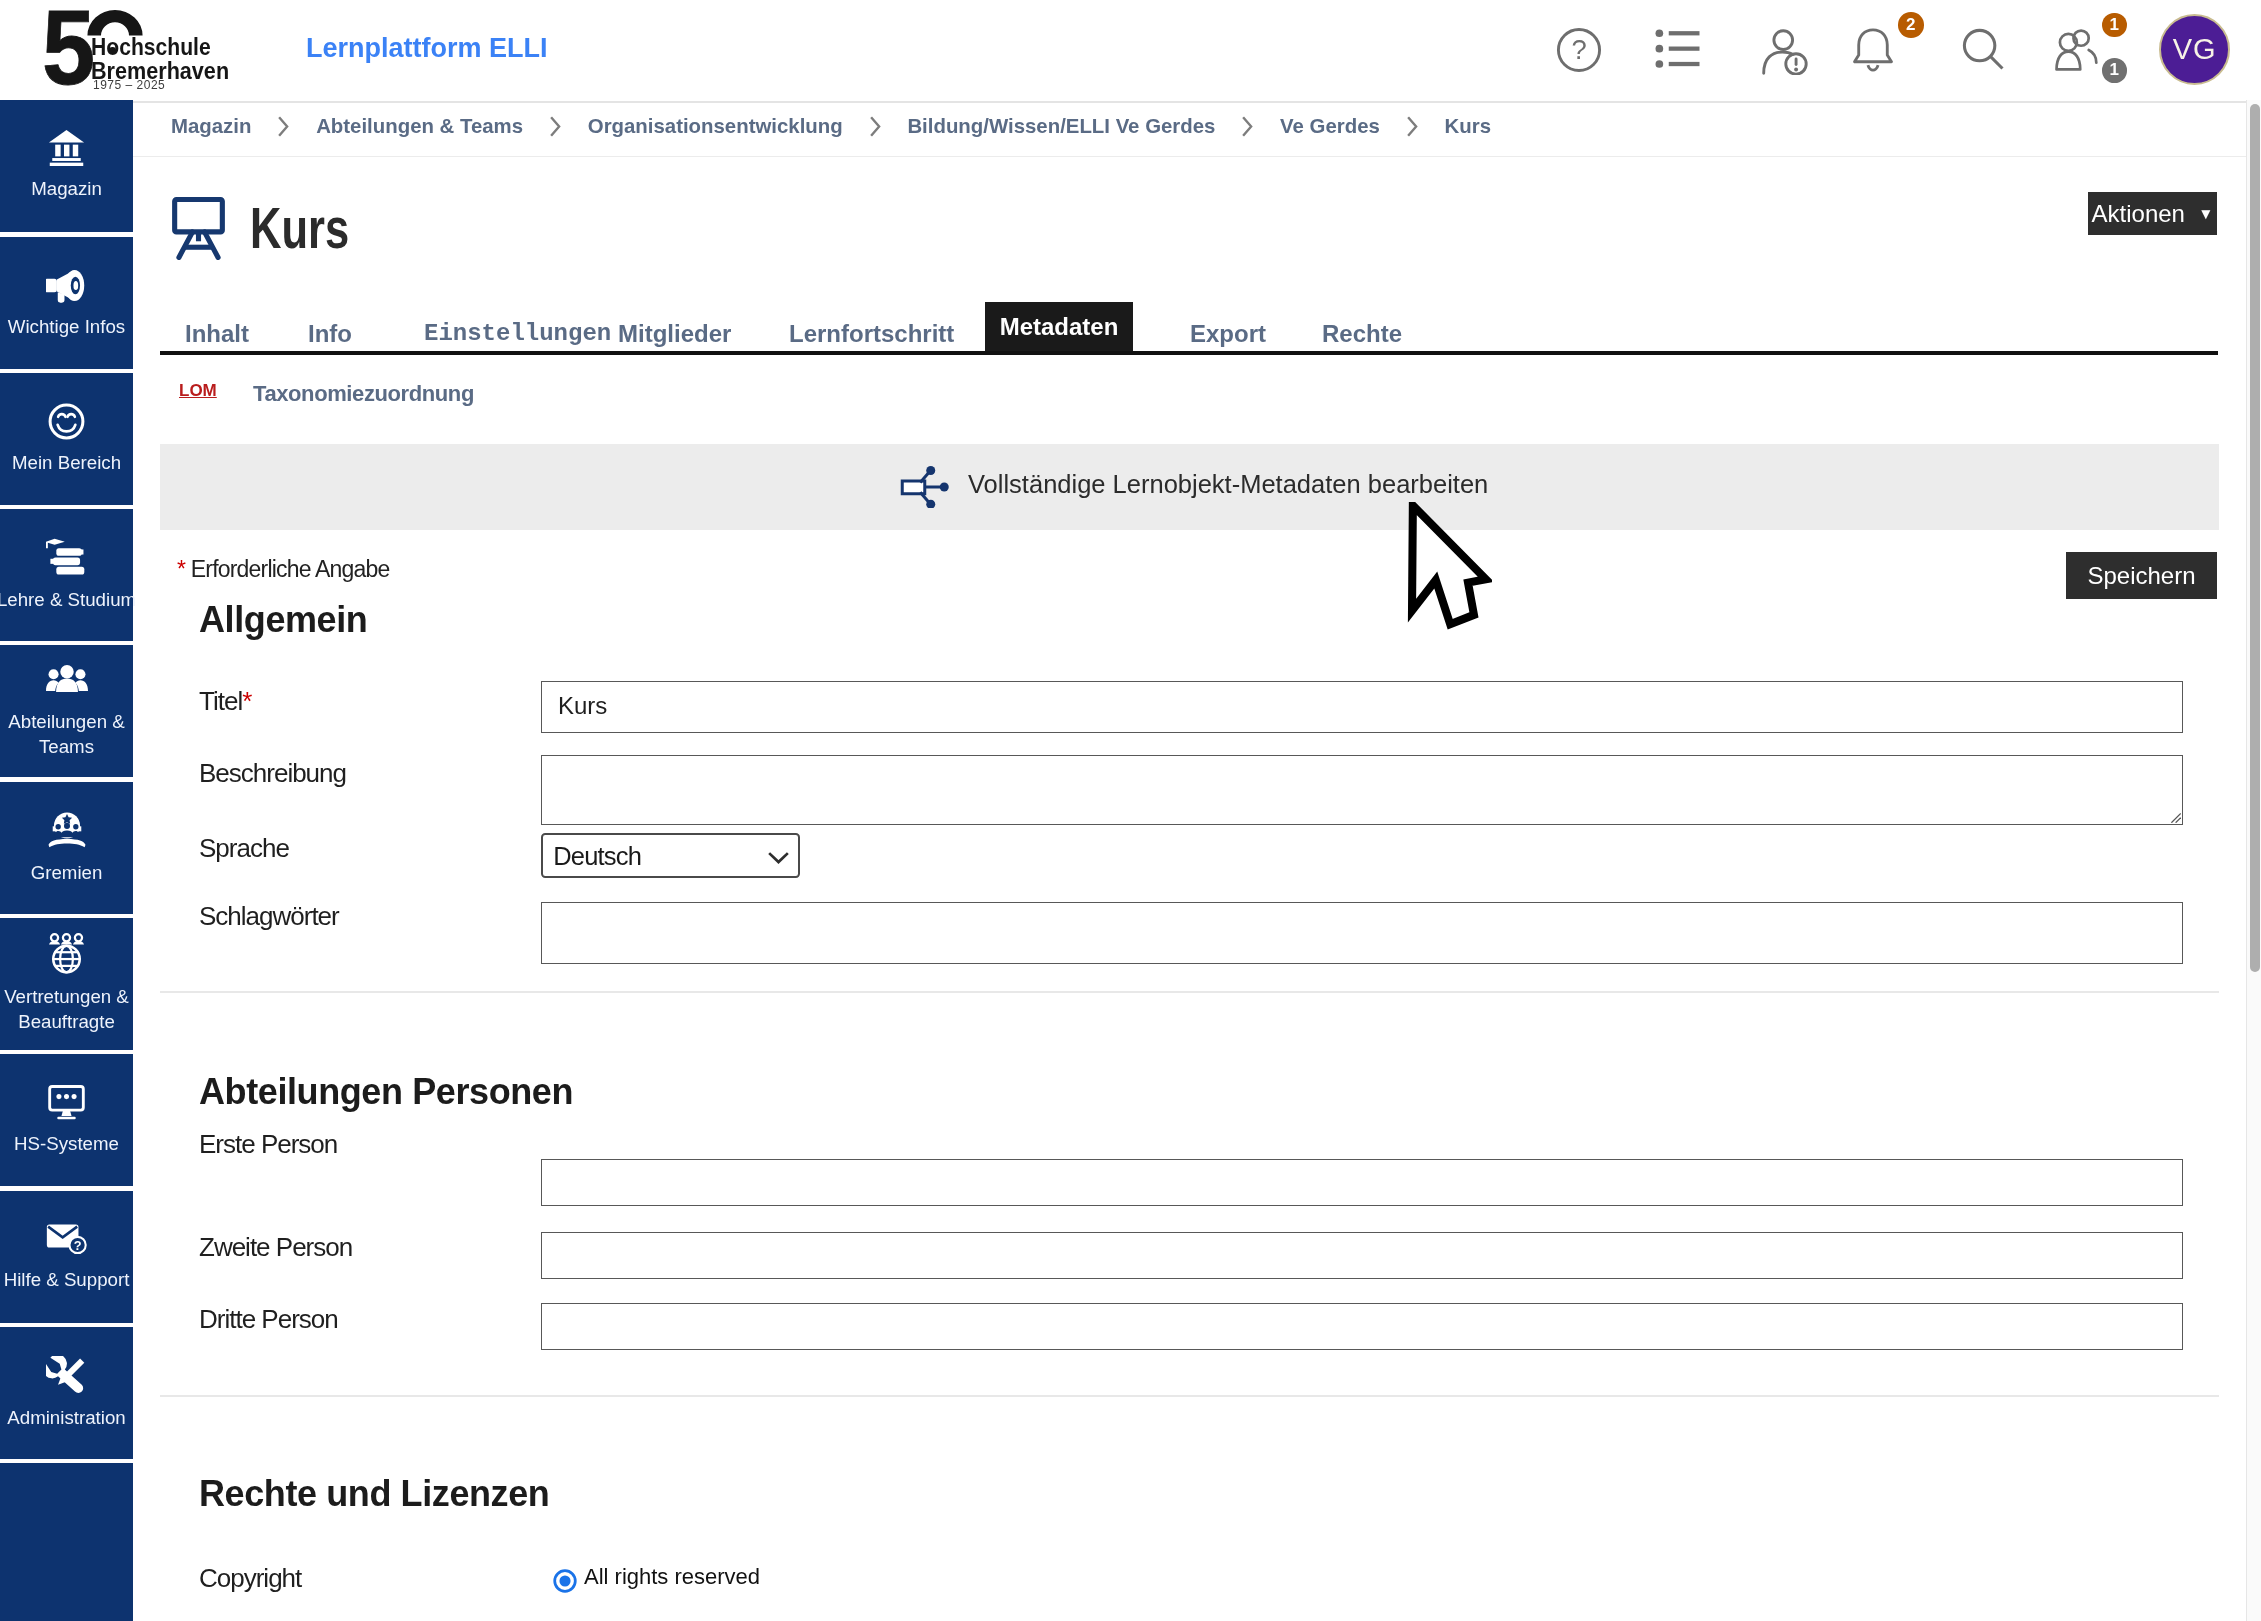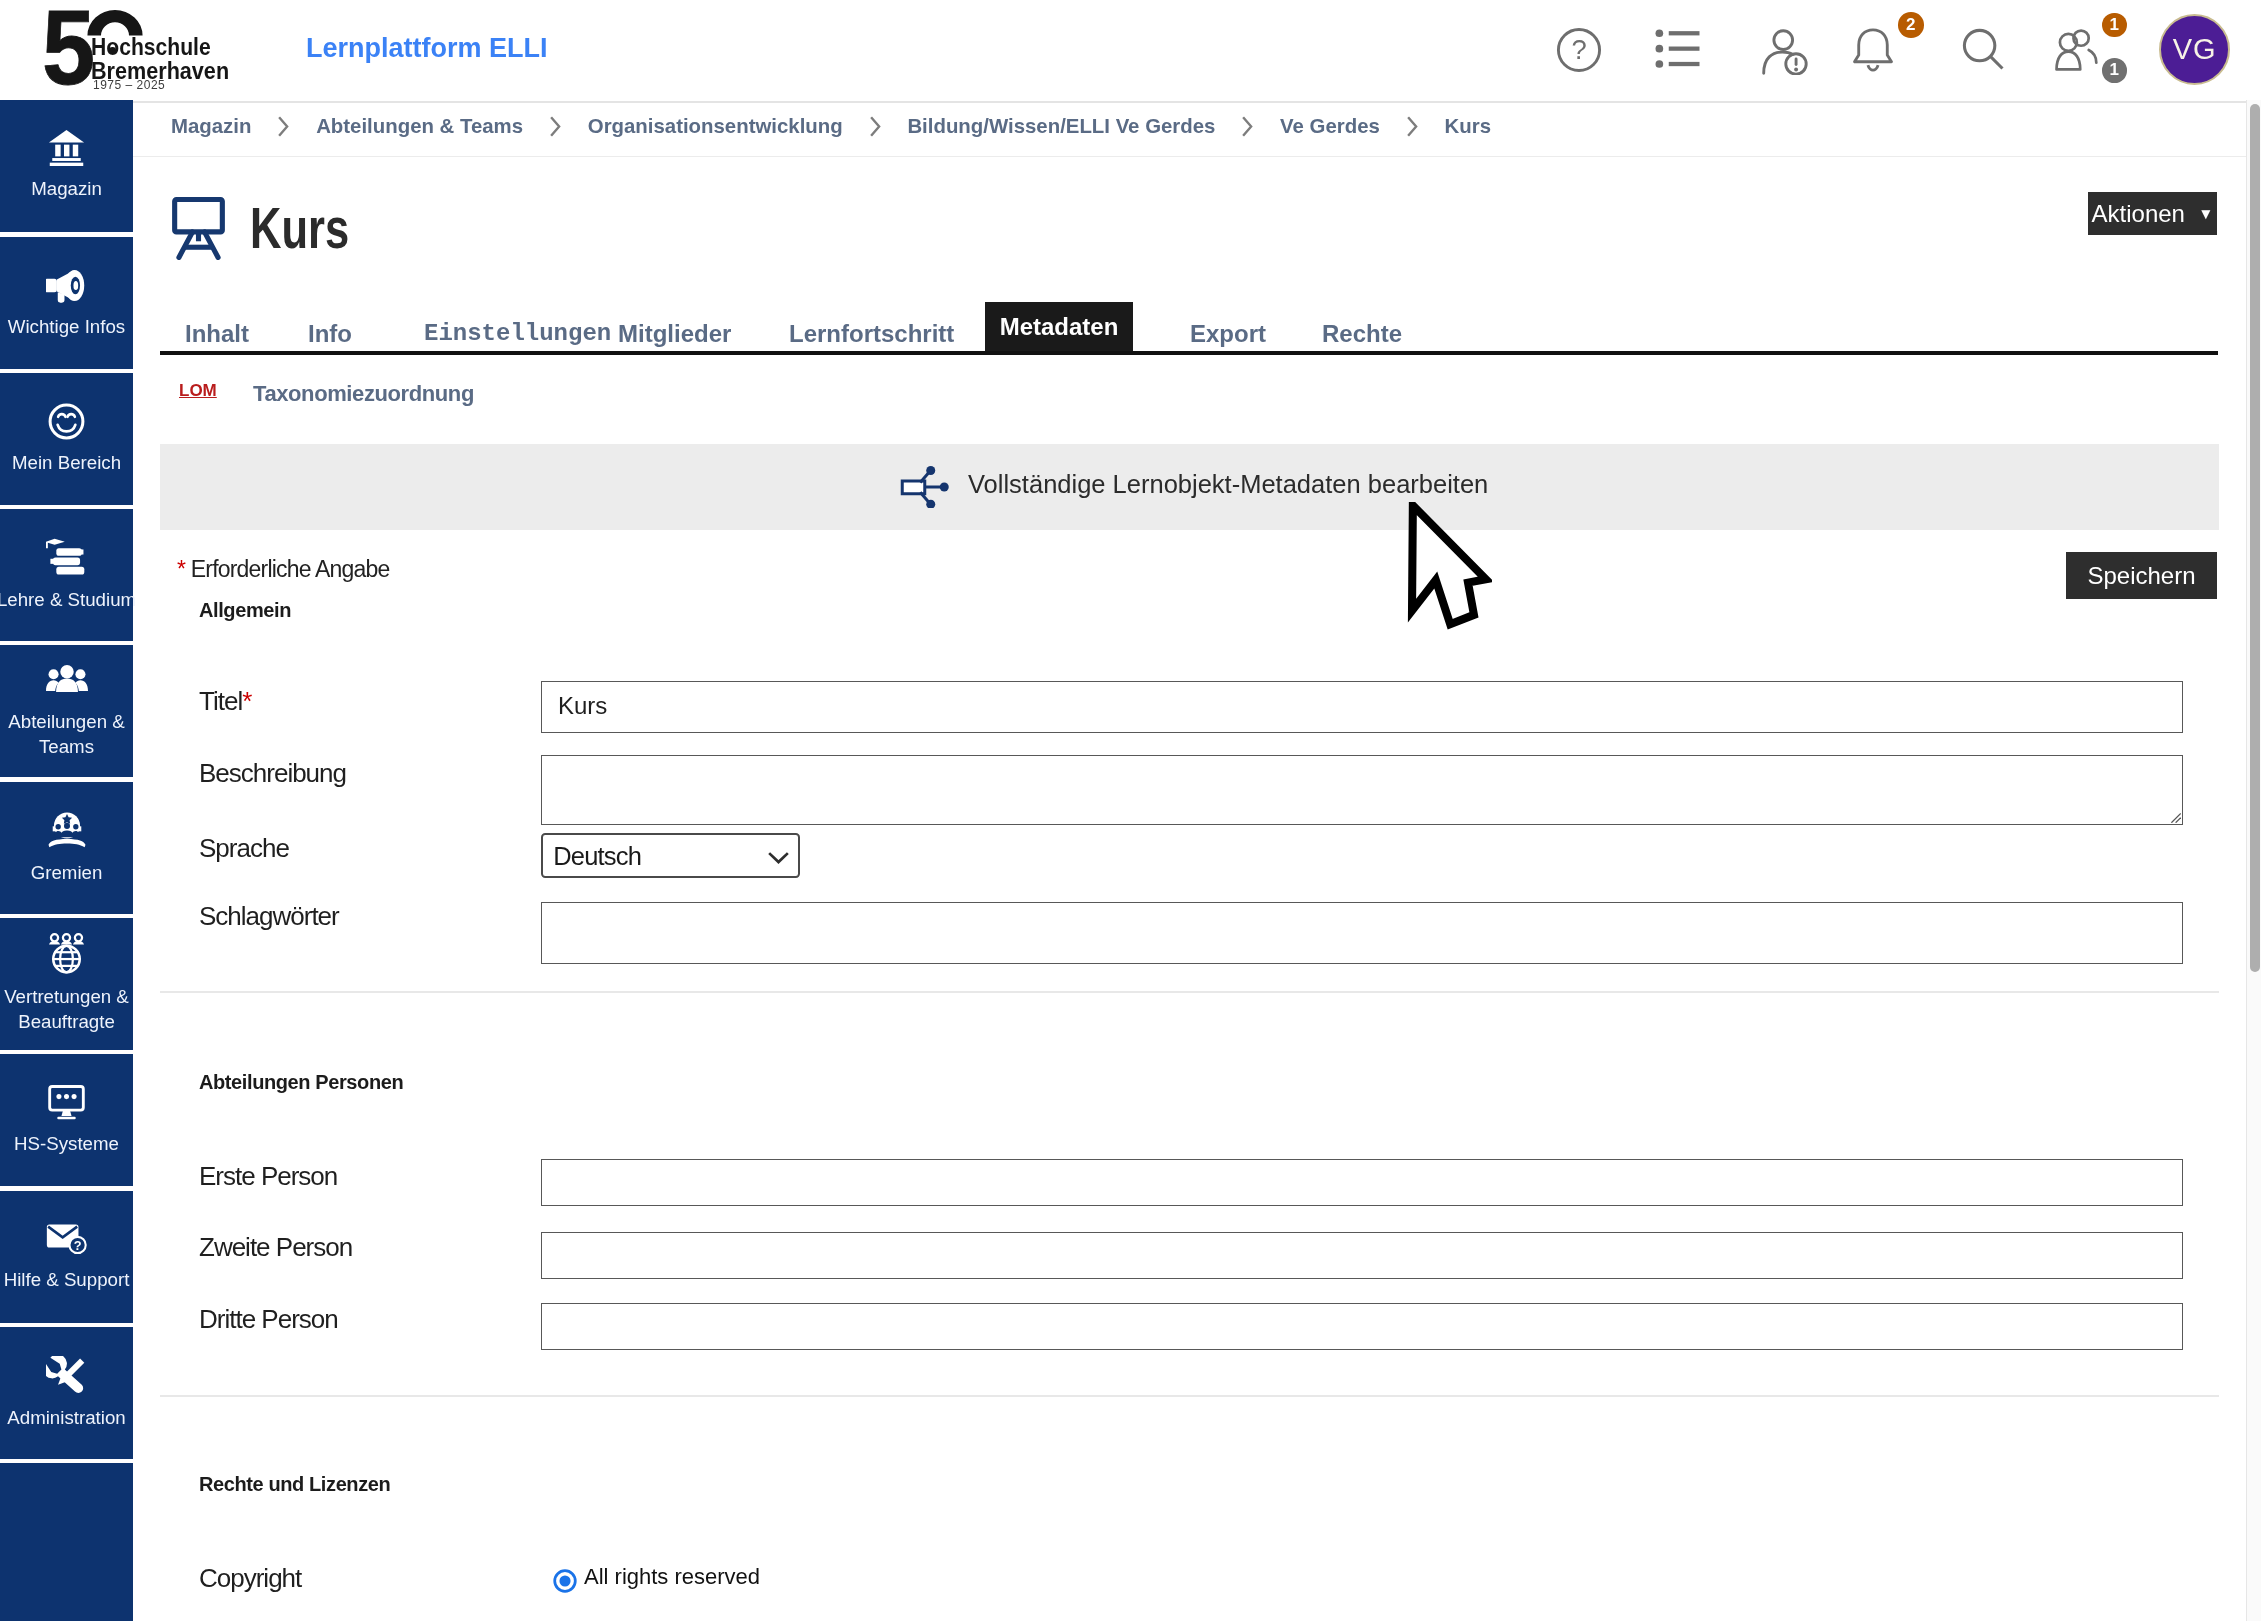--- a/index.html
+++ b/index.html
@@ -6,21 +6,21 @@
   html,body { width:2261px; height:1621px; background:#fff; font-family:"Liberation Sans", sans-serif; overflow:hidden; position:relative; }
   .abs { position:absolute; }
   .nav-tile { position:absolute; left:0; width:133px; height:132px; background:#0d336f; color:#eef3fc;
     display:flex; flex-direction:column; align-items:center; justify-content:center; text-align:center; }
   .nav-tile .lbl { font-size:18.7px; line-height:24.6px; margin-top:11px; white-space:nowrap; }
   .nav-tile svg { display:block; }
   .bc { color:#5a6b85; font-weight:bold; font-size:20.4px; }
   .tab { position:absolute; top:320px; color:#5a6b85; font-weight:bold; font-size:24px; white-space:nowrap; }
   .lab { position:absolute; font-size:26px; letter-spacing:-1px; color:#1f1f1f; }
   .inp { position:absolute; left:541px; width:1642px; border:1.7px solid #585858; background:#fff; }
-  .hdg { position:absolute; left:199px; font-size:20px; font-weight:bold; color:#1c1c1c; letter-spacing:-0.4px; }
+  .hdg { position:absolute; left:199px; font-size:36px; font-weight:bold; color:#1c1c1c; letter-spacing:-0.4px; }
 </style>
 </head>
 <body>
 
 <div class="abs" style="left:0;top:0;width:2261px;height:103px;background:#fff;border-bottom:2.5px solid #e4e4e4;"></div>
 
 <div class="abs" id="logo" style="left:0px;top:0px;width:306px;height:100px;">
   <div class="abs" style="left:42px;top:-6px;font-size:106px;line-height:106px;font-weight:bold;color:#161616;-webkit-text-stroke:0.8px #161616;transform:scaleX(0.9);transform-origin:left top;">5</div>
   <svg class="abs" style="left:87px;top:10.2px;" width="56" height="25.5" viewBox="0 0 66 30">
     <path d="M0.5 30 A 32 29.5 0 0 1 65.5 30 L49.5 30 A 16 15 0 0 0 16.5 30 Z" fill="#161616"></path>
@@ -279,21 +279,21 @@
     <path d="M 2.5 2.5 L 13.5 13 L 24.5 2.5" fill="none" stroke="#2e2e2e" stroke-width="3.2"></path>
   </svg>
 </div>
 
 <div class="lab" style="left:199px;top:901px;">Schlagwörter</div>
 <div class="inp" style="top:902px;height:62px;"></div>
 
 <div class="abs" style="left:160px;top:991px;width:2059px;height:1.7px;background:#e8e8e8;"></div>
 
 <div class="hdg" style="top:1071px;">Abteilungen Personen</div>
-<div class="lab" style="left:199px;top:1161px;text-align:right;">Erste Person</div>
+<div class="lab" style="left:199px;top:1129px;text-align:right;">Erste Person</div>
 <div class="inp" style="top:1159px;height:47px;"></div>
 <div class="lab" style="left:199px;top:1232px;">Zweite Person</div>
 <div class="inp" style="top:1232px;height:47px;"></div>
 <div class="lab" style="left:199px;top:1304px;">Dritte Person</div>
 <div class="inp" style="top:1303px;height:47px;"></div>
 
 <div class="abs" style="left:160px;top:1395px;width:2059px;height:1.7px;background:#e8e8e8;"></div>
 
 <div class="hdg" style="top:1473px;">Rechte und Lizenzen</div>
 <div class="lab" style="left:199px;top:1563px;">Copyright</div>

